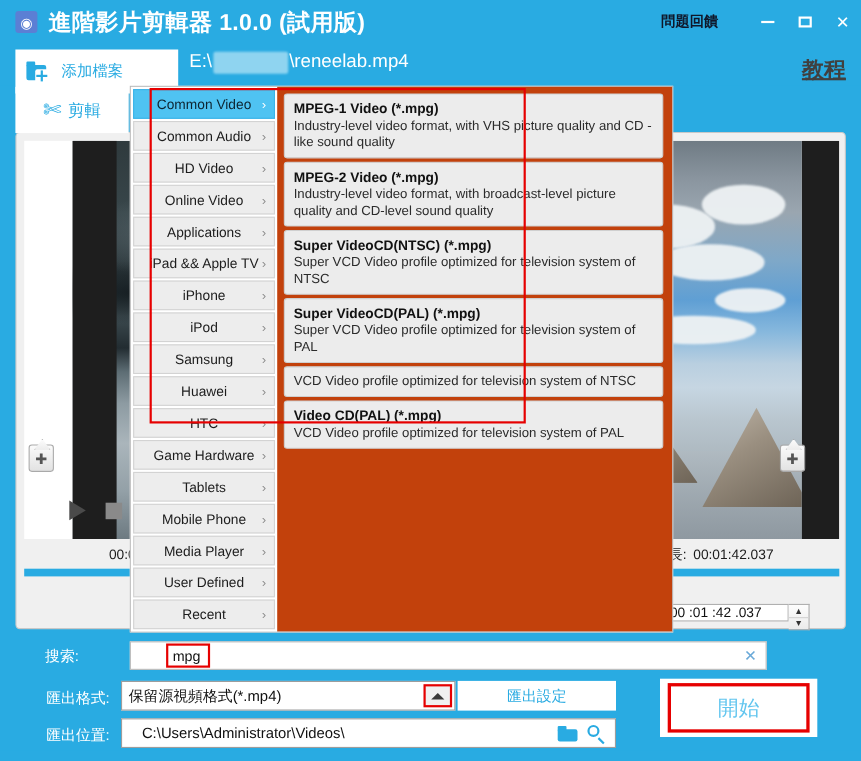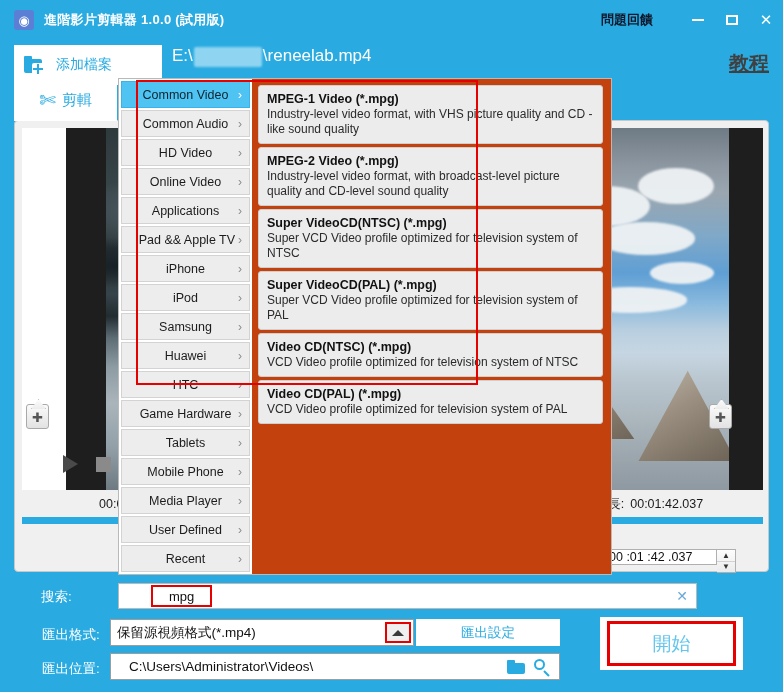--- a/index.html
+++ b/index.html
@@ -28,21 +28,21 @@
   .app-icon {
     width: 20px; height: 20px; margin-left: 14px;
     background: #5b7fd4;
     border-radius: 3px;
     display: flex; align-items: center; justify-content: center;
     color: #fff; font-size: 13px; line-height: 1;
   }
   .app-title {
     margin-left: 10px;
     color: #ffffff;
-    font-size: 13px;
+    font-size: 21px;
     font-weight: bold;
     letter-spacing: .3px;
     white-space: nowrap;
   }
   .titlebar-right {
     margin-left: auto; display: flex; align-items: center;
     height: 100%;
   }
   .feedback-link {
     color: #0f172a; font-size: 13px; font-weight: bold;
@@ -322,21 +322,21 @@
   }
   .search-label {
     position: absolute; left: -78px; top: 4px;
     color: #ffffff; font-size: 13.5px; white-space: nowrap;
   }
   .search-box-red {
     margin-left: 32px;
     border: 2px solid #e60000;
     height: 22px;
     min-width: 40px;
-    display: flex; align-items: center; padding: 0 16px;
+    display: flex; align-items: center; padding: 0 4px;
   }
   .search-text { font-size: 13px; color: #111; }
   .search-clear {
     margin-left: auto; margin-right: 8px;
     color: #6aa9d8; font-size: 14px; cursor: pointer;
   }
 
   
   .label-left {
     position: absolute;
@@ -606,21 +606,20 @@
       </div>
       <div class="fmt-item">
         <div class="fmt-title">Super VideoCD(NTSC) (*.mpg)</div>
         <div class="fmt-desc">Super VCD Video profile optimized for television system of NTSC</div>
       </div>
       <div class="fmt-item">
         <div class="fmt-title">Super VideoCD(PAL) (*.mpg)</div>
         <div class="fmt-desc">Super VCD Video profile optimized for television system of PAL</div>
       </div>
       <div class="fmt-item">
-        <div class="fmt-title">Video CD(NTSC) (*.mpg)</div>
         <div class="fmt-desc">VCD Video profile optimized for television system of NTSC</div>
       </div>
       <div class="fmt-item">
         <div class="fmt-title">Video CD(PAL) (*.mpg)</div>
         <div class="fmt-desc">VCD Video profile optimized for television system of PAL</div>
       </div>
     </div>
   </div>
   <div class="fmt-red-box"></div>
 

